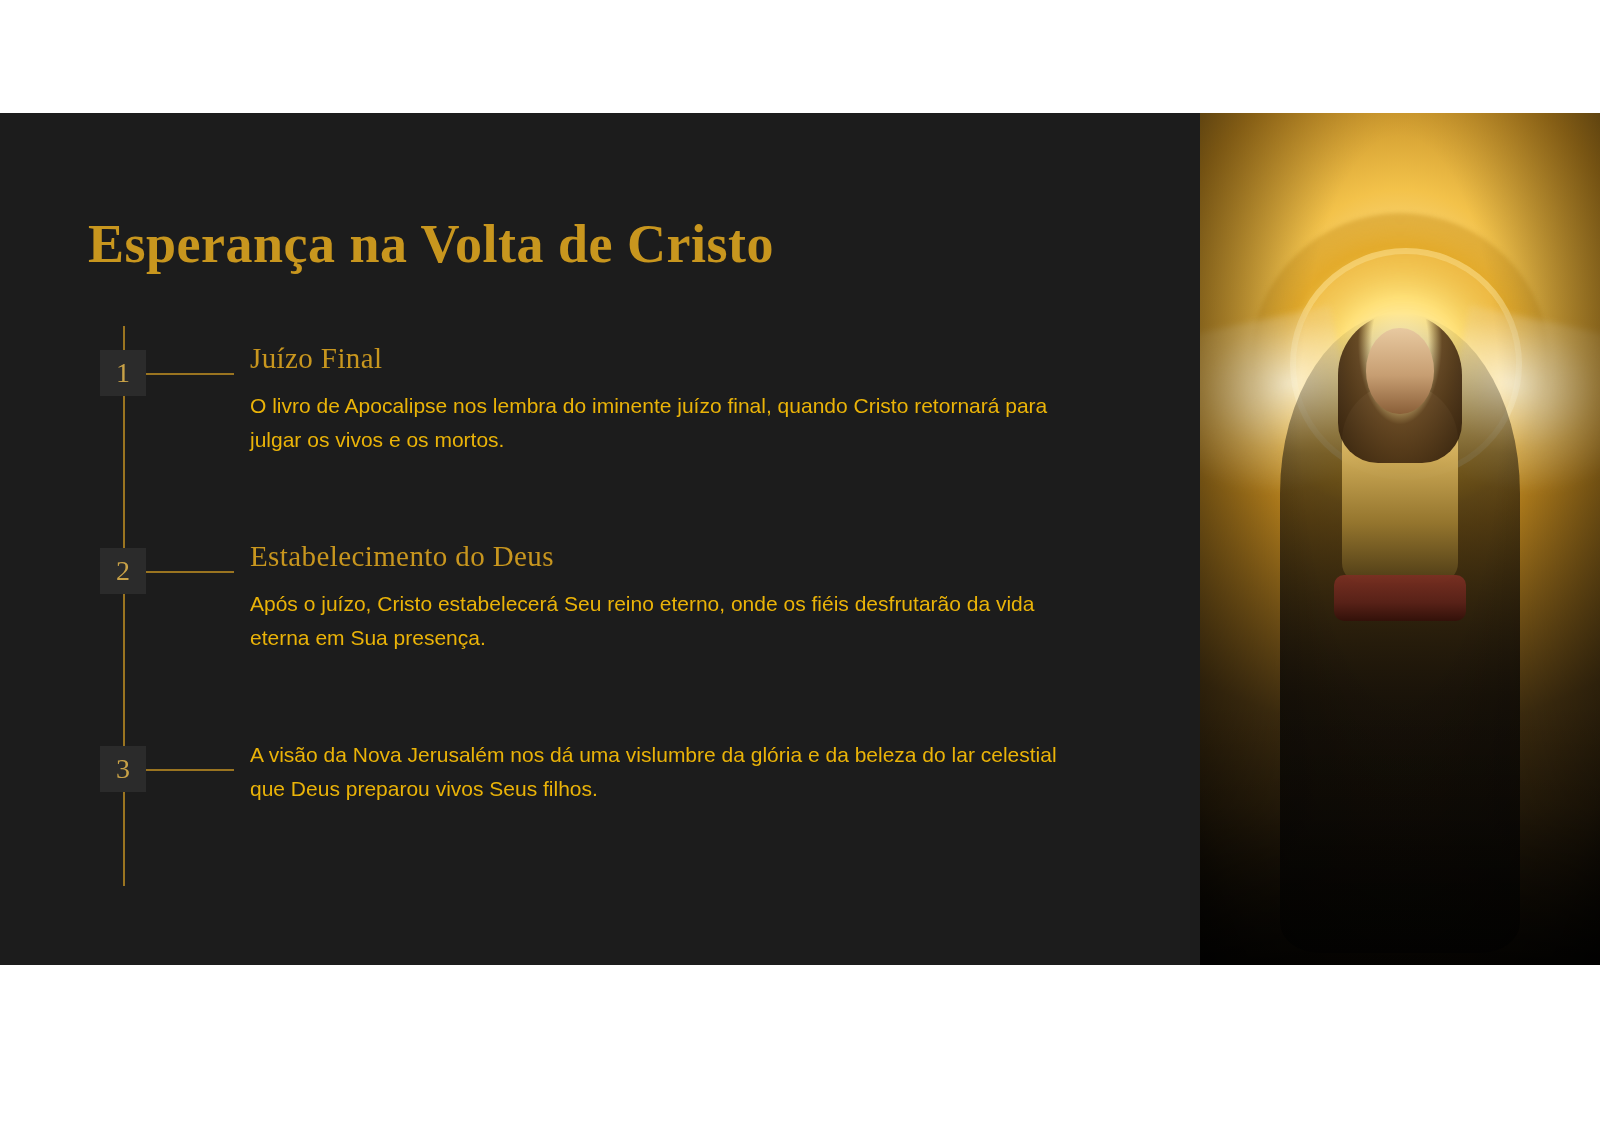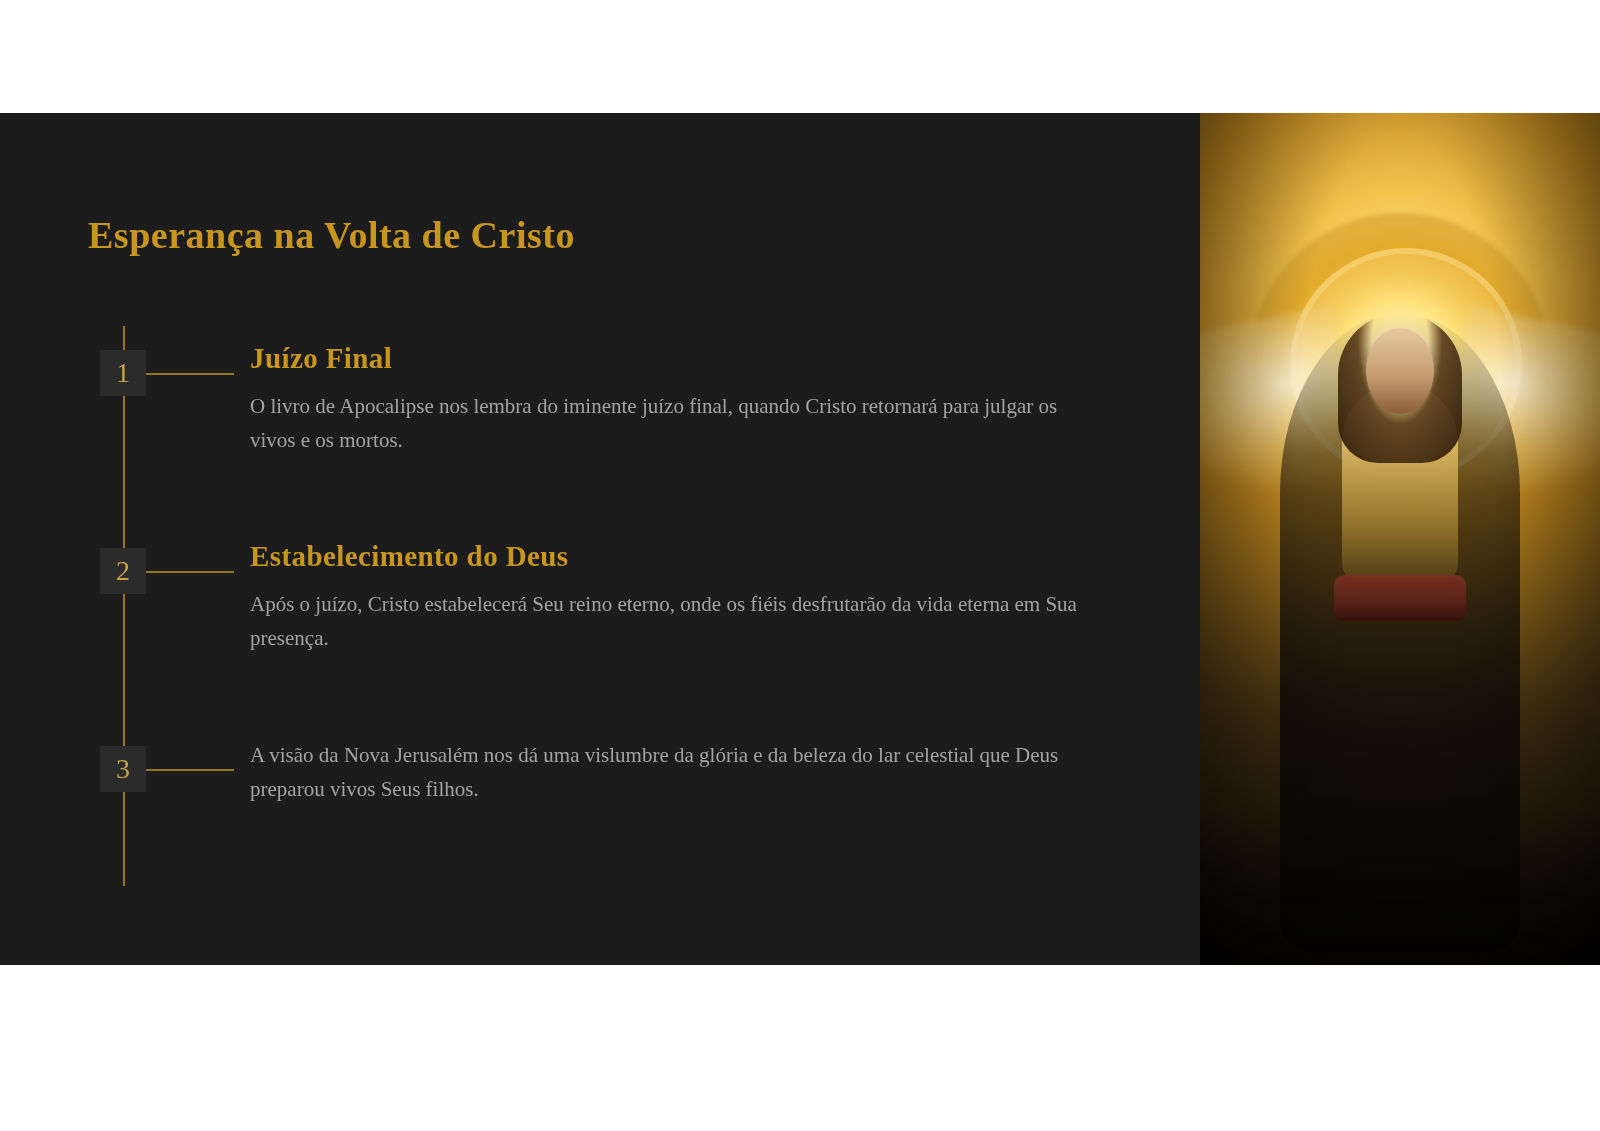--- a/index.html
+++ b/index.html
@@ -39,21 +39,21 @@
     top: 0;
     width: 1200px;
     height: 852px;
   }
 
   .slide-title {
     position: absolute;
     left: 88px;
     top: 100px;
     font-family: "Liberation Serif", serif;
-    font-size: 38px;
+    font-size: 54px;
     font-weight: 700;
     color: #c8961e;
     letter-spacing: 0.5px;
     white-space: nowrap;
   }
 
   .timeline {
     position: absolute;
     left: 88px;
     top: 205px;
@@ -102,31 +102,31 @@
   .item-content {
     position: absolute;
     left: 162px;
     top: 24px;
     width: 860px;
   }
 
   .item-heading {
     font-family: "Liberation Serif", serif;
     font-size: 29px;
-    font-weight: 700;
+    font-weight: 400;
     color: #c8961e;
     margin: 0 0 14px 0;
     letter-spacing: 0.4px;
   }
 
   .item-text {
-    font-family: Liberation Serif, serif;
+    font-family: Liberation Sans, sans-serif;
     font-size: 21px;
     line-height: 1.62;
-    color: #a3a3a3;
+    color: #eab308;
     margin: 0;
     max-width: 840px;
   }
 
   .slide-image {
     position: absolute;
     right: 0px;
     top: 0px;
     width: 400px;
     height: 852px;

